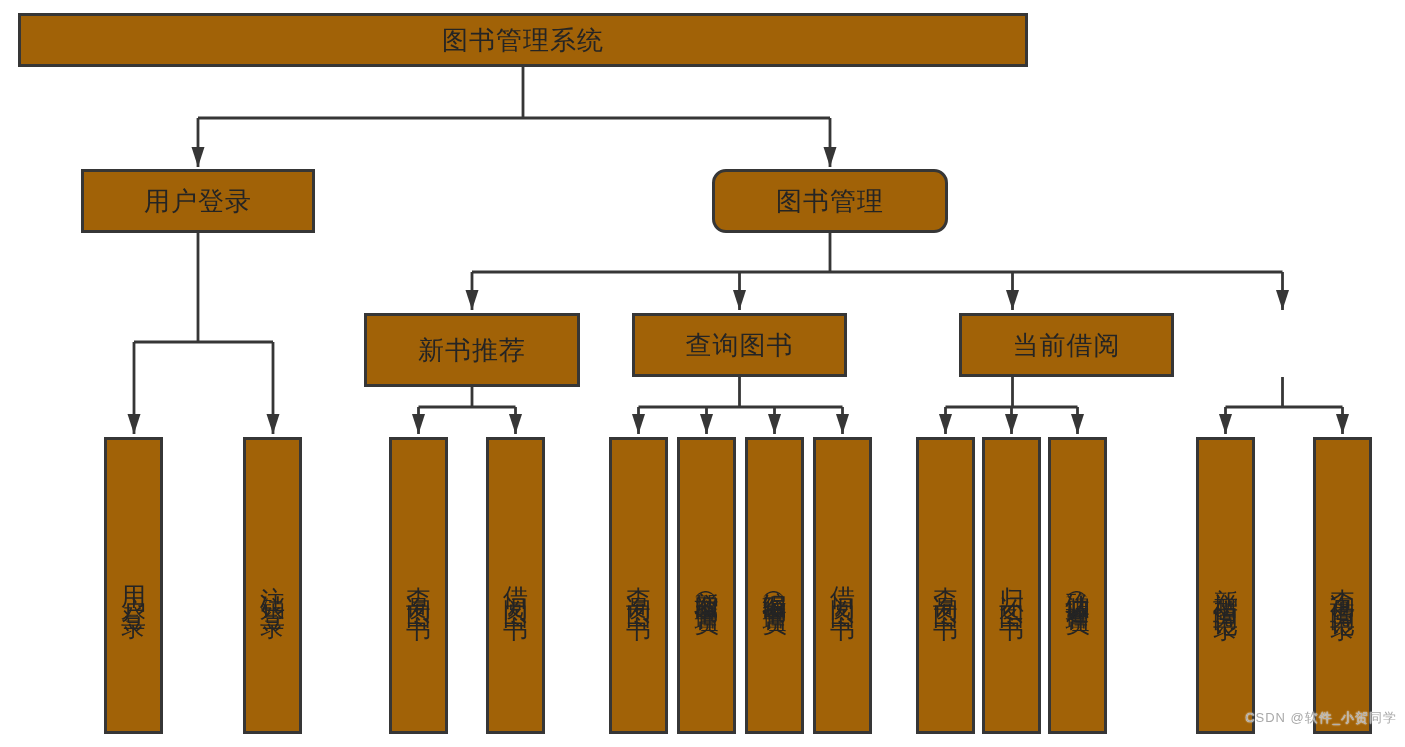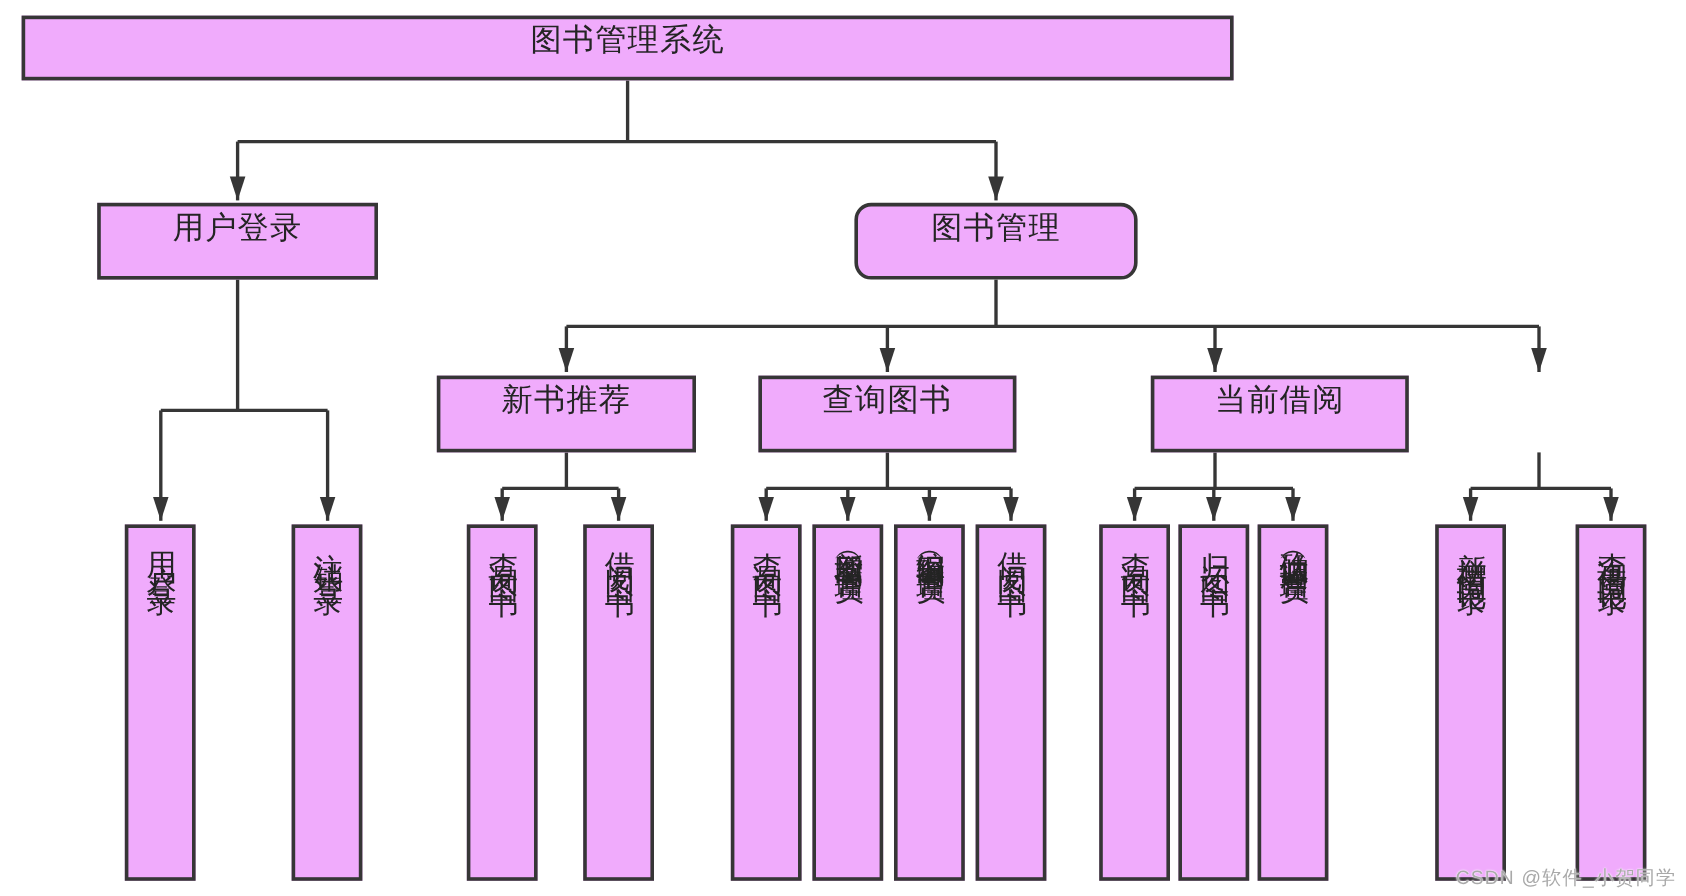--- a/index.html
+++ b/index.html
@@ -16,55 +16,55 @@
     overflow:hidden;
     font-family:"Liberation Sans","DejaVu Sans",sans-serif;
     color:var(--text);
   }
   .connectors{position:absolute;left:0;top:0;z-index:1;}
   .connectors line,.connectors path.wire{stroke:var(--line);stroke-width:2.8;fill:none;}
   .connectors marker path{fill:var(--line);stroke:none;}
   .node{
     position:absolute;
     box-sizing:border-box;
-    background:#f0abfc;
+    background:#a16207;
     border:3px solid var(--line);
-    display:flex;justify-content:center;
+    display:flex;align-items:center;justify-content:center;
     z-index:2;
   }
   .node .lbl{
     font-size:26px;
     letter-spacing:1px;
     white-space:nowrap;
     color:var(--text);
   }
   .root{left:18px;top:13px;width:1010px;height:54px;}
   .lv2a{left:81px;top:169px;width:234px;height:64px;}
   .lv2b{left:712px;top:169px;width:236px;height:64px;border-radius:14px;}
-  .lv3a{left:364px;top:313px;width:216px;height:64px;}
+  .lv3a{left:364px;top:313px;width:216px;height:74px;}
   .lv3b{left:632px;top:313px;width:215px;height:64px;}
   .lv3c{left:959px;top:313px;width:215px;height:64px;}
   .lv3d{left:1175px;top:313px;width:215px;height:64px;}
   .leaf{top:437px;width:59px;height:297px;}
   .leaf .vlbl{
     writing-mode:vertical-rl;
     text-orientation:mixed;
     font-size:25px;
     color:var(--text);
     line-height:1;
     white-space:nowrap;
   }
   .leaf.ls4 .vlbl{letter-spacing:10px;}
   .leaf.ls6 .vlbl{letter-spacing:6px;}
   .leaf.ls9 .vlbl{font-size:24px;letter-spacing:3px;}
   .watermark{
     position:absolute;
-    right:8px;bottom:4px;
+    right:8px;bottom:20px;
     z-index:5;
-    font-size:16px;
+    font-size:13px;
     color:var(--wm);
     text-shadow:0 0 2px #ffffff,0 0 1px #ffffff;
     letter-spacing:1px;
     white-space:nowrap;
   }
 </style>
 </head>
 <body>
 
 <div class="stage">

